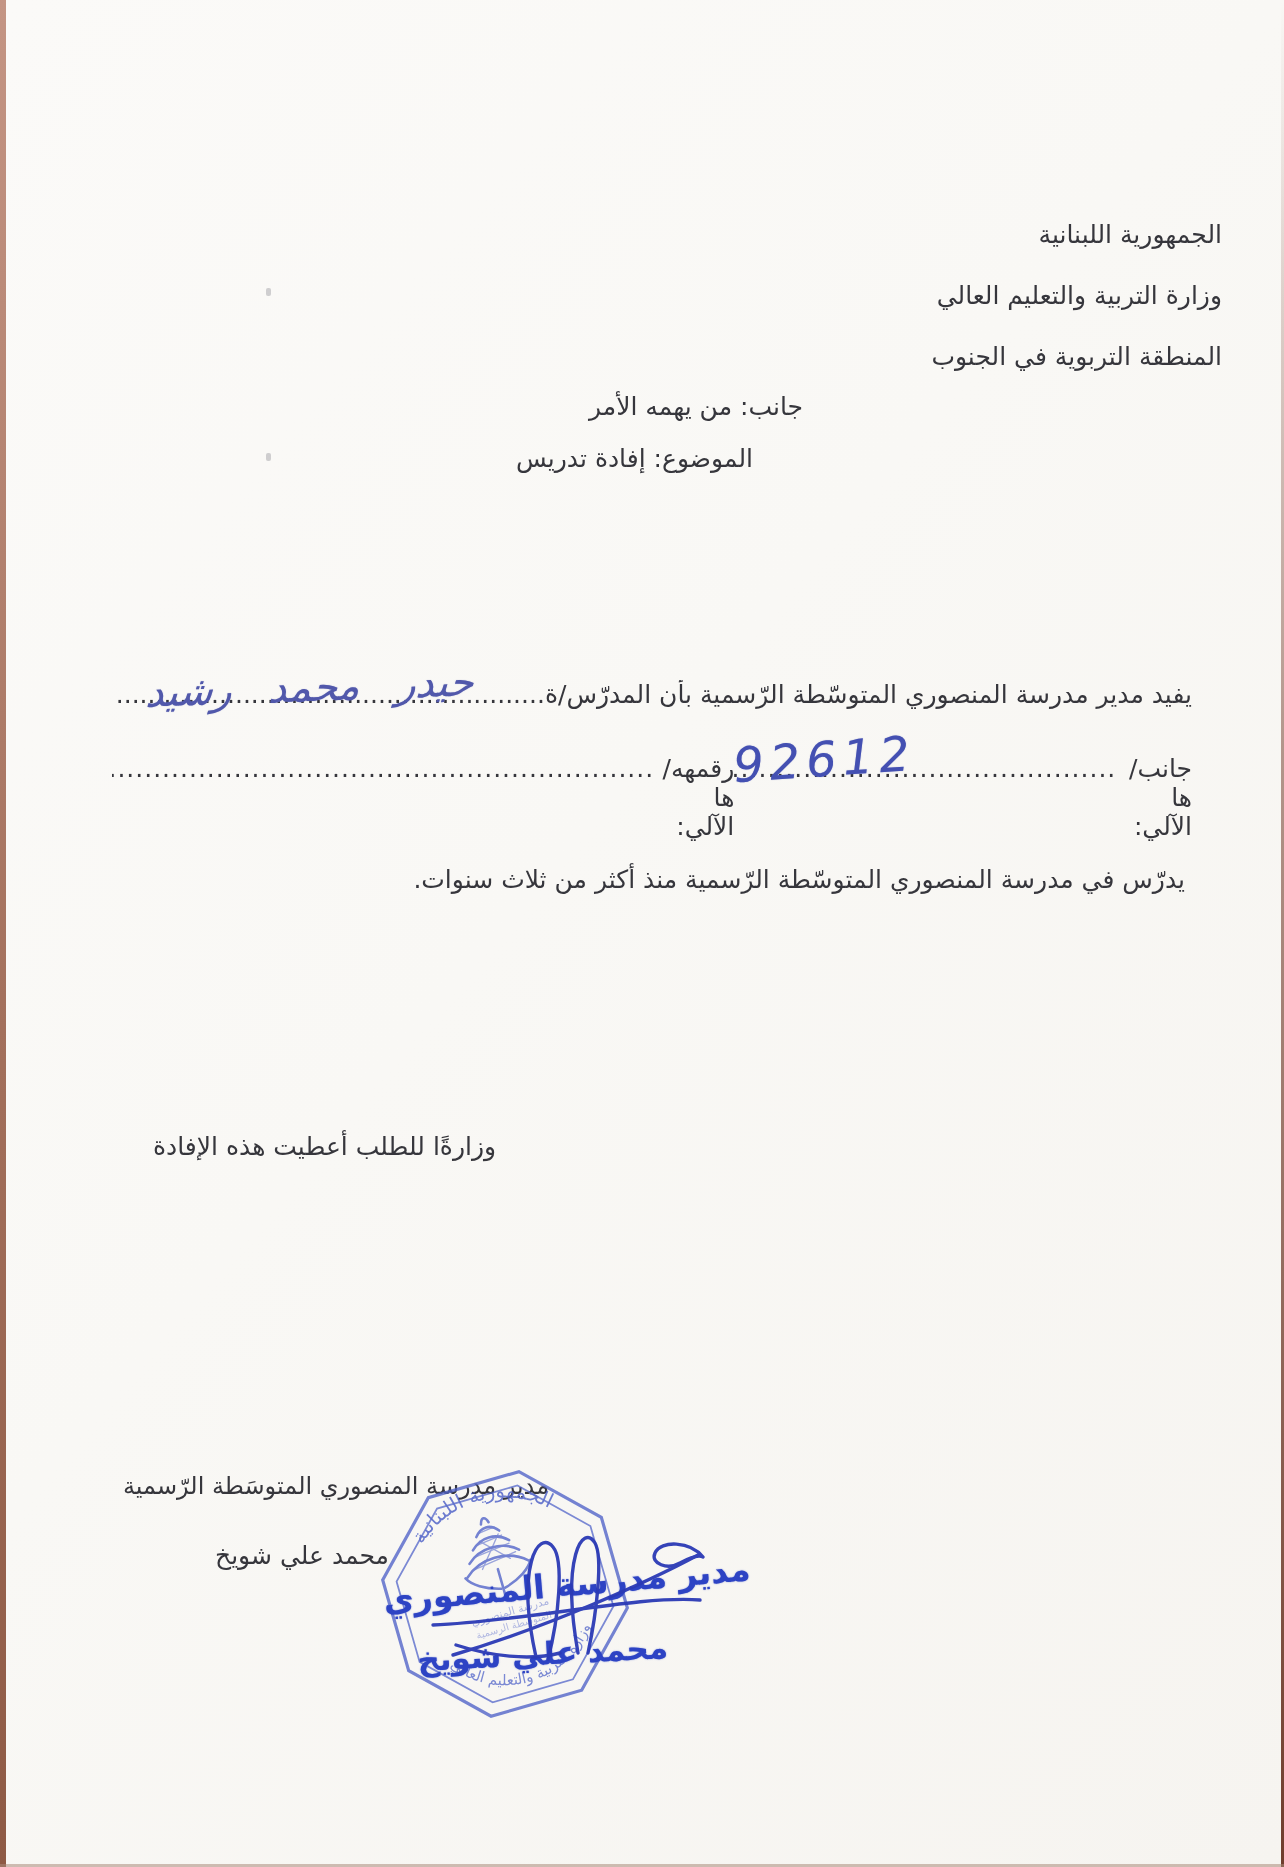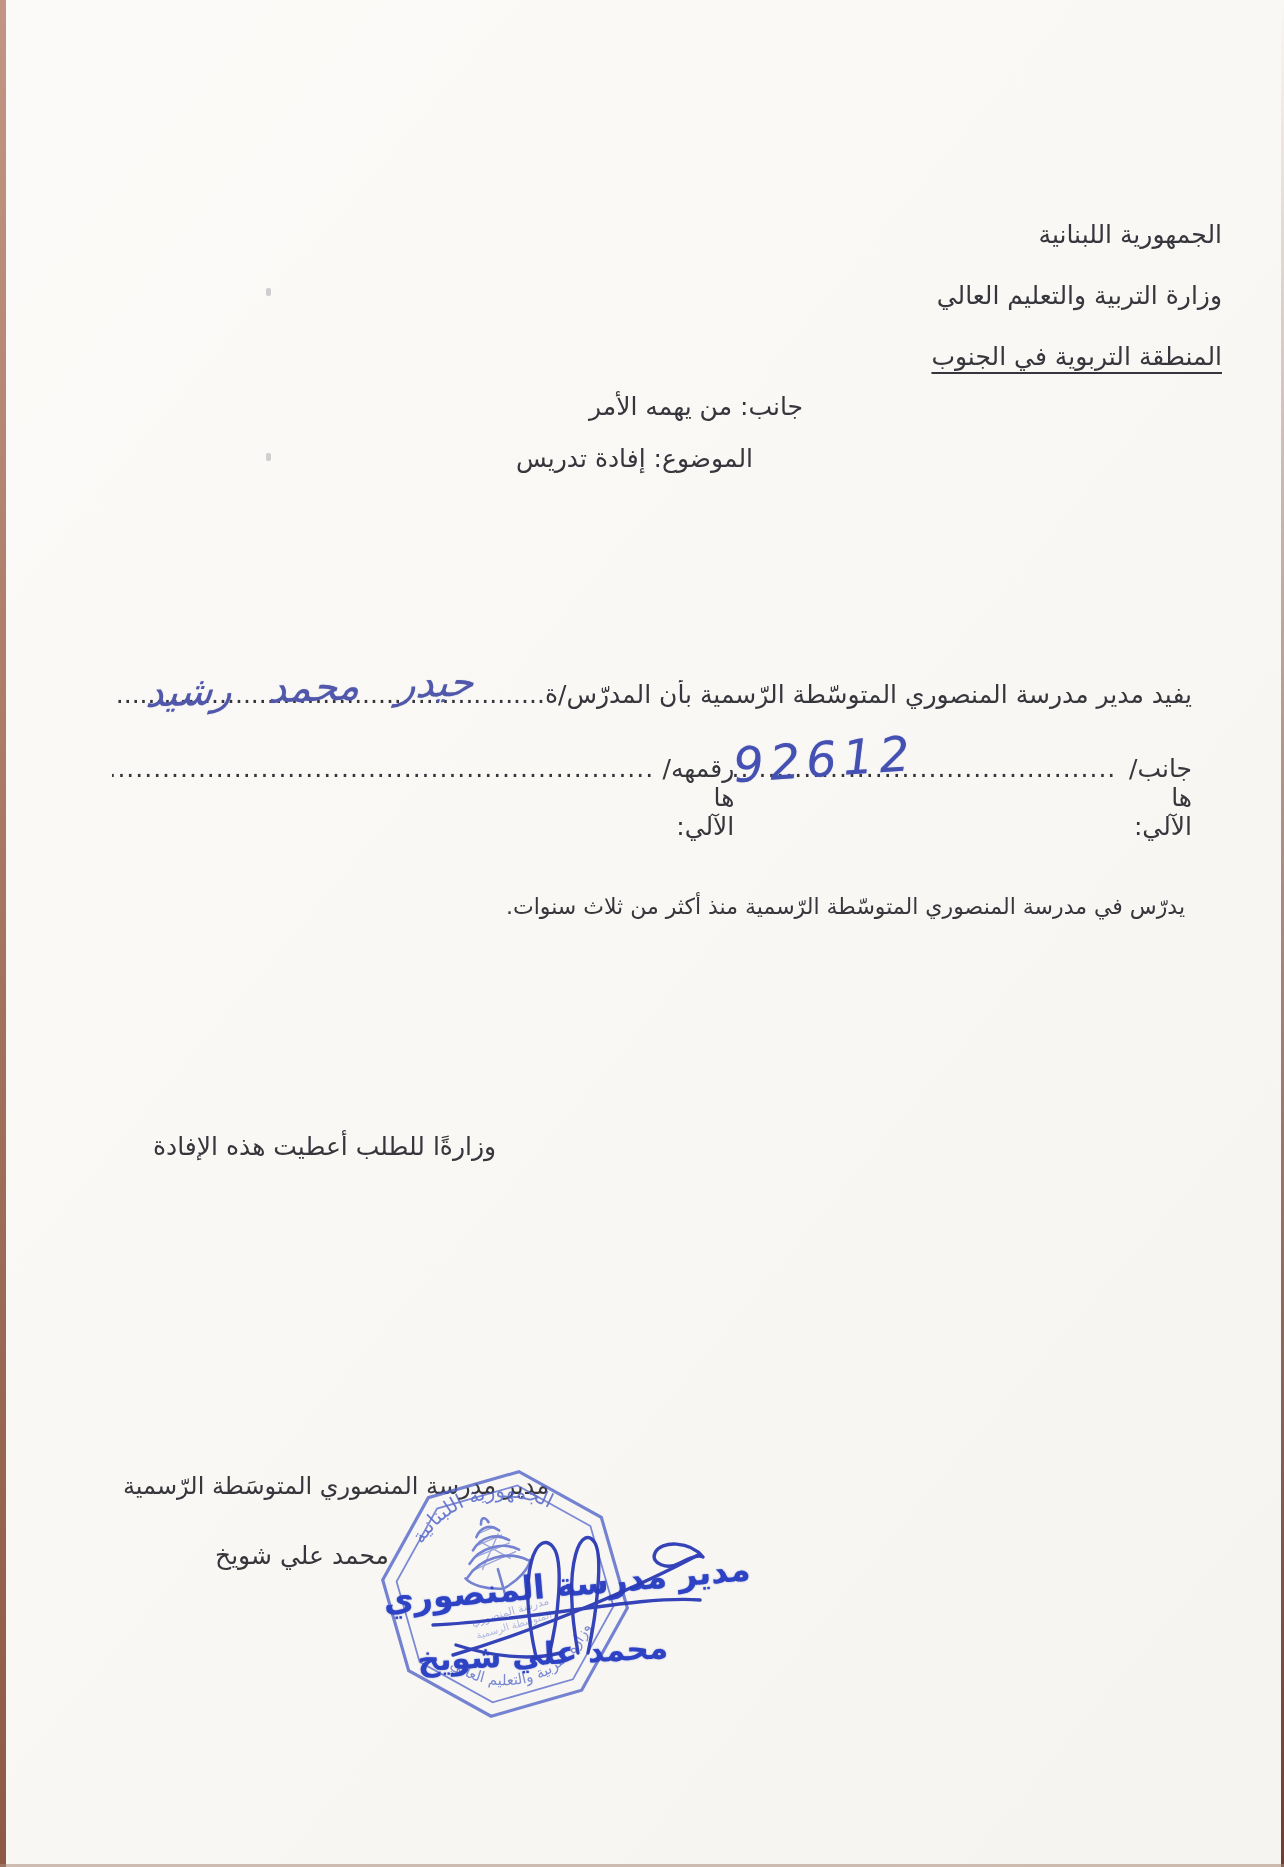--- a/index.html
+++ b/index.html
@@ -18,32 +18,32 @@
     background:linear-gradient(rgba(122,70,54,0),rgba(122,70,54,.55) 40%,#6f3d2d);}
   .edge-bottom{position:absolute;left:0;right:0;bottom:0;height:3px;z-index:5;
     background:#a98b7a;opacity:.55;}
   .speck{position:absolute;width:5px;height:8px;border-radius:2px;
     background:#7d7d86;opacity:.35;z-index:1;}
 
   .printed{color:#36363c;direction:rtl;z-index:1;}
   .abs{position:absolute;}
 
   .hdr{right:62px;top:204px;text-align:right;font-size:25px;line-height:61px;}
-  .hdr .u{text-decoration:underline;text-underline-offset:7px;text-decoration-thickness:2px;}
+  .hdr .u{text-underline-offset:7px;text-decoration-thickness:2px;}
 
   .addressee{right:481px;top:392px;font-size:25px;}
   .subject{right:531px;top:444px;font-size:25px;}
 
   .row1{right:92px;left:118px;top:680px;font-size:25px;white-space:nowrap;overflow:hidden;height:42px;}
   .row2{right:92px;left:112px;top:754px;font-size:25px;display:flex;align-items:baseline;height:42px;}
   .leader{white-space:nowrap;overflow:hidden;letter-spacing:1px;}
   .leader.fixed{width:382px;flex:0 0 382px;}
   .leader.grow{flex:1 1 auto;min-width:0;}
 
-  .line3{right:99px;top:894px;font-size:22px;}
+  .line3{right:99px;top:865px;font-size:25px;}
   .closing{left:153px;top:1132px;font-size:25px;}
   .sig-title{left:123px;top:1472px;font-size:24px;}
   .sig-name{left:215px;top:1541px;font-size:25px;}
 
   .hw-name{
     left:146px;top:664px;z-index:2;direction:rtl;
     font-size:40px;font-style:italic;color:#5158ab;
     letter-spacing:2px;word-spacing:24px;white-space:nowrap;
     transform:rotate(-2deg) skewX(-6deg);
     text-shadow:0 0 1px rgba(81,88,171,.5);

